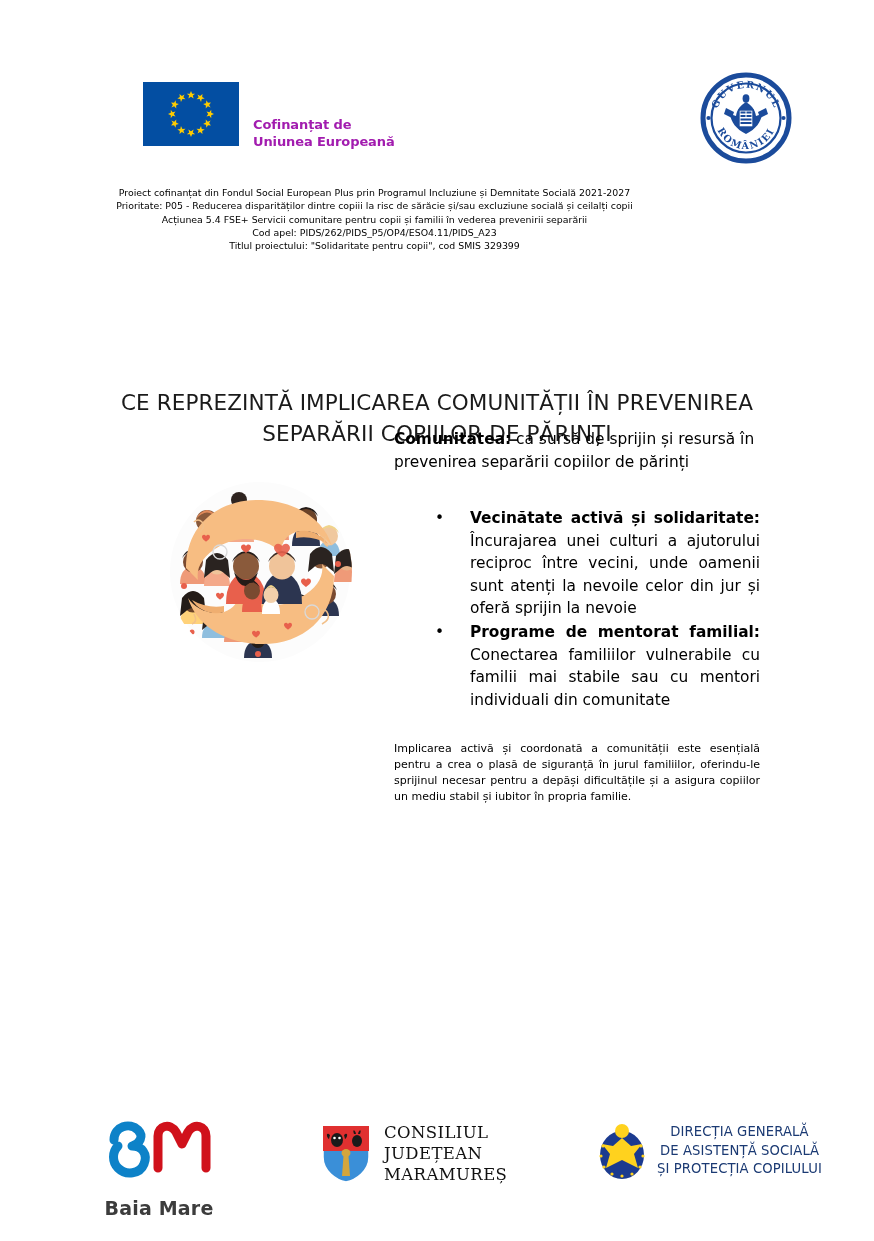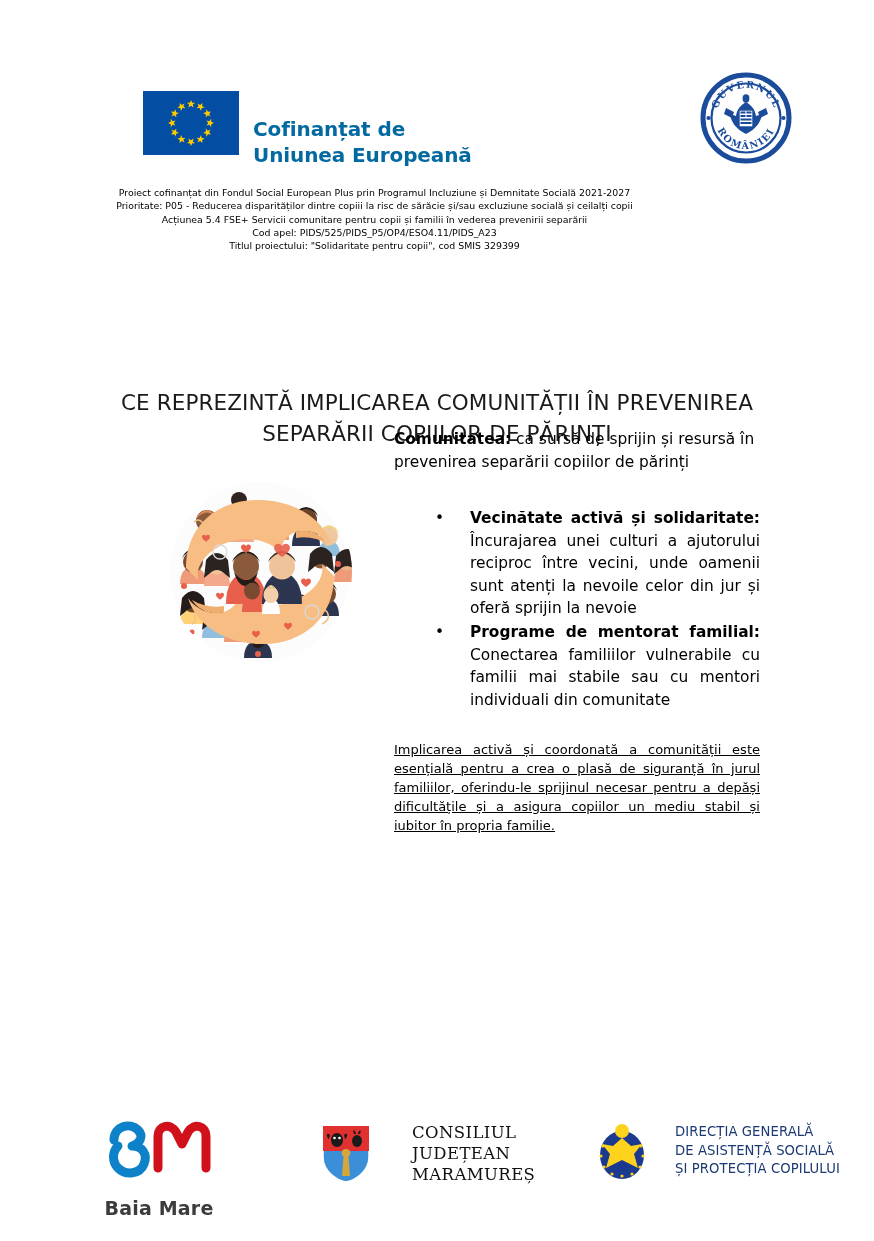--- a/index.html
+++ b/index.html
@@ -37,23 +37,23 @@
     width: 96px;
     height: 64px;
     background: #034ea2;
     position: relative;
     flex: 0 0 auto;
   }
   .eu-flag svg { display: block; }
   .eu-text {
     font-family: "DejaVu Sans", sans-serif;
     font-weight: bold;
-    font-size: 20px;
+    font-size: 13px;
     line-height: 1.28;
-    color: #0369a1;
+    color: #a21caf;
     letter-spacing: -0.1px;
     white-space: nowrap;
     margin-top: 40px;
   }
 
   .gov-seal {
     position: absolute;
     left: 700px;
     top: 0px;
     width: 92px;
@@ -141,24 +141,23 @@
     position: absolute;
     left: 41px;
     top: 0;
     font-size: 15.4px;
     line-height: 1.455;
   }
   .bullets li b { font-weight: bold; }
 
   .closing-para {
     margin: 30px 0 0 0;
-    font-size: 13px;
+    font-size: 11px;
     line-height: 1.455;
     text-align: justify;
-    text-decoration: underline;
   }
 
   
   .footer {
     position: absolute;
     top: 1106px;
     left: 0;
     width: 874px;
     height: 120px;
   }
@@ -177,23 +176,22 @@
     letter-spacing: 0.2px;
   }
   .logo-cj { left: 320px; top: 16px; gap: 12px; }
   .logo-cj .cj-text {
     font-family: "DejaVu Serif", serif;
     font-size: 16.5px;
     line-height: 1.28;
     color: #111;
     letter-spacing: 0.4px;
     white-space: nowrap;
-    margin-left: 28px;
-  }
-  .logo-dg { left: 598px; top: 16px; gap: 29px; }
+  }
+  .logo-dg { left: 598px; top: 16px; gap: 11px; text-align: center; }
   .logo-dg .dg-text {
     font-family: "DejaVu Sans", sans-serif;
     font-size: 13.2px;
     line-height: 1.42;
     color: #1b3a73;
     letter-spacing: 0.1px;
     white-space: nowrap;
   }
 </style>
 </head>
@@ -284,21 +282,21 @@
       </g>
     </svg>
   </div>
 
 </div>
 
 <div class="project-info">
   <div>Proiect cofinanțat din Fondul Social European Plus prin Programul Incluziune și Demnitate Socială 2021-2027</div>
   <div>Prioritate: P05 - Reducerea disparităților dintre copiii la risc de sărăcie și/sau excluziune socială și ceilalți copii</div>
   <div>Acțiunea 5.4 FSE+ Servicii comunitare pentru copii și familii în vederea prevenirii separării</div>
-  <div>Cod apel: PIDS/525/PIDS_P5/OP4/ESO4.11/PIDS_A23</div>
+  <div>Cod apel: PIDS/262/PIDS_P5/OP4/ESO4.11/PIDS_A23</div>
   <div>Titlul proiectului: "Solidaritate pentru copii", cod SMIS 329399</div>
 </div>
 
 <div class="doc-title">
   <div>CE REPREZINTĂ IMPLICAREA COMUNITĂȚII ÎN PREVENIREA</div>
   <div>SEPARĂRII COPIILOR DE PĂRINȚI</div>
 </div>
 
 <div class="content">
 

